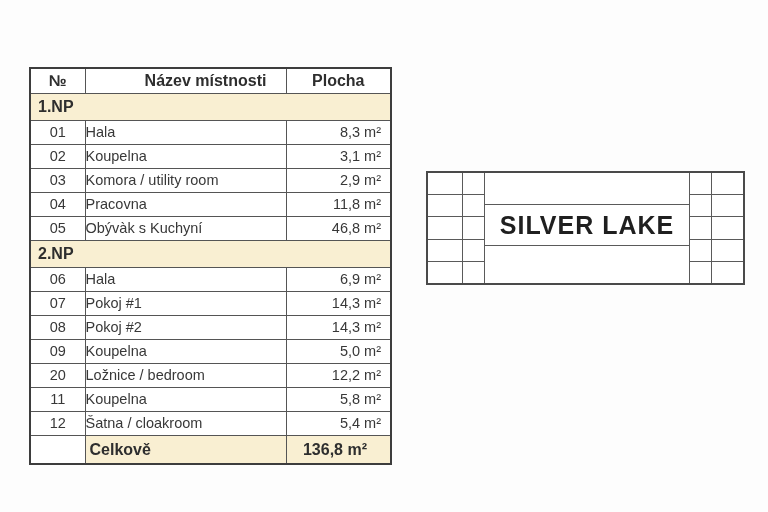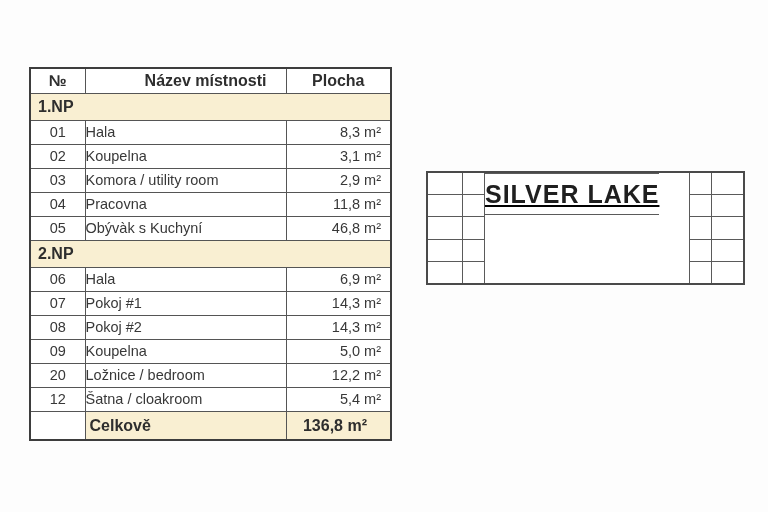--- a/index.html
+++ b/index.html
@@ -87,22 +87,21 @@
     border-bottom: 1.5px solid #5a5a5a;
   }
   .logo .stack .cell:last-child { border-bottom: none; }
   .stack.l-outer { width: 34px; border-right: 1.5px solid #5a5a5a; }
   .stack.l-inner { width: 21px; border-right: 1.5px solid #5a5a5a; }
   .stack.r-inner { width: 21px; border-left: 1.5px solid #5a5a5a; }
   .stack.r-outer { width: 31px; border-left: 1.5px solid #5a5a5a; }
   .logo .center {
     flex: 1;
     display: flex;
-    flex-direction: row;
-    text-decoration: underline;
+    flex-direction: column;
   }
   .logo .center .band-top { height: 31px; }
   .logo .center .band-mid {
     height: 40px;
     border-top: 1.5px solid #5a5a5a;
     border-bottom: 1.5px solid #5a5a5a;
     display: flex;
     align-items: center;
     justify-content: center;
   }
@@ -185,20 +184,25 @@
         <td class="c-num">09</td>
         <td class="c-name">Koupelna</td>
         <td class="c-area">5,0 m²</td>
       </tr>
       <tr class="data">
         <td class="c-num">20</td>
         <td class="c-name">Ložnice / bedroom</td>
         <td class="c-area">12,2 m²</td>
       </tr>
       <tr class="data">
+        <td class="c-num">11</td>
+        <td class="c-name">Koupelna</td>
+        <td class="c-area">5,8 m²</td>
+      </tr>
+      <tr class="data">
         <td class="c-num">12</td>
         <td class="c-name">Šatna / cloakroom</td>
         <td class="c-area">5,4 m²</td>
       </tr>
 
       <tr class="total">
         <td class="t-num"></td>
         <td class="t-name">Celkově</td>
         <td class="t-area">136,8 m²</td>
       </tr>

